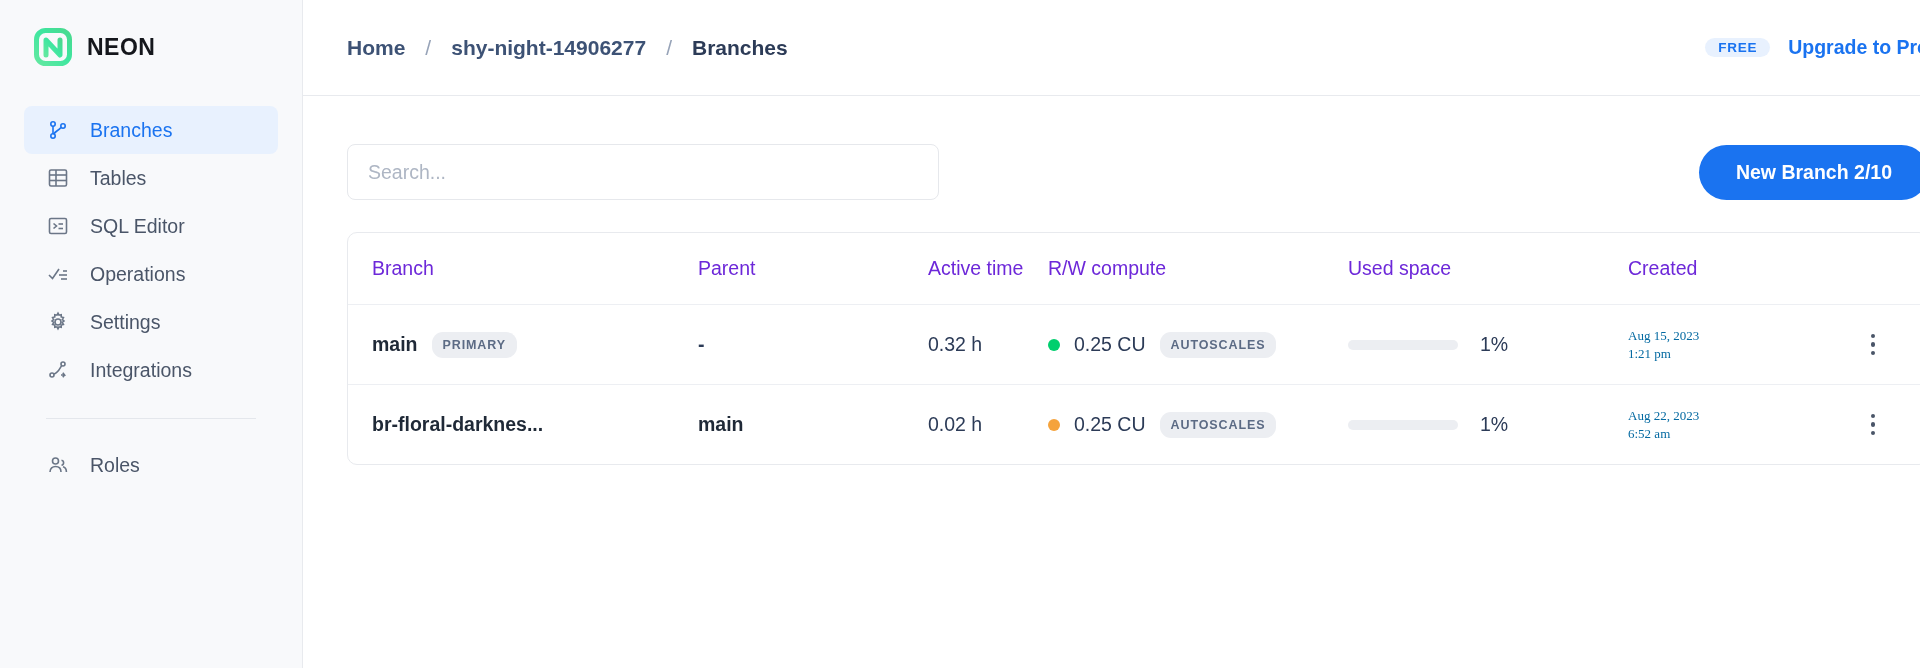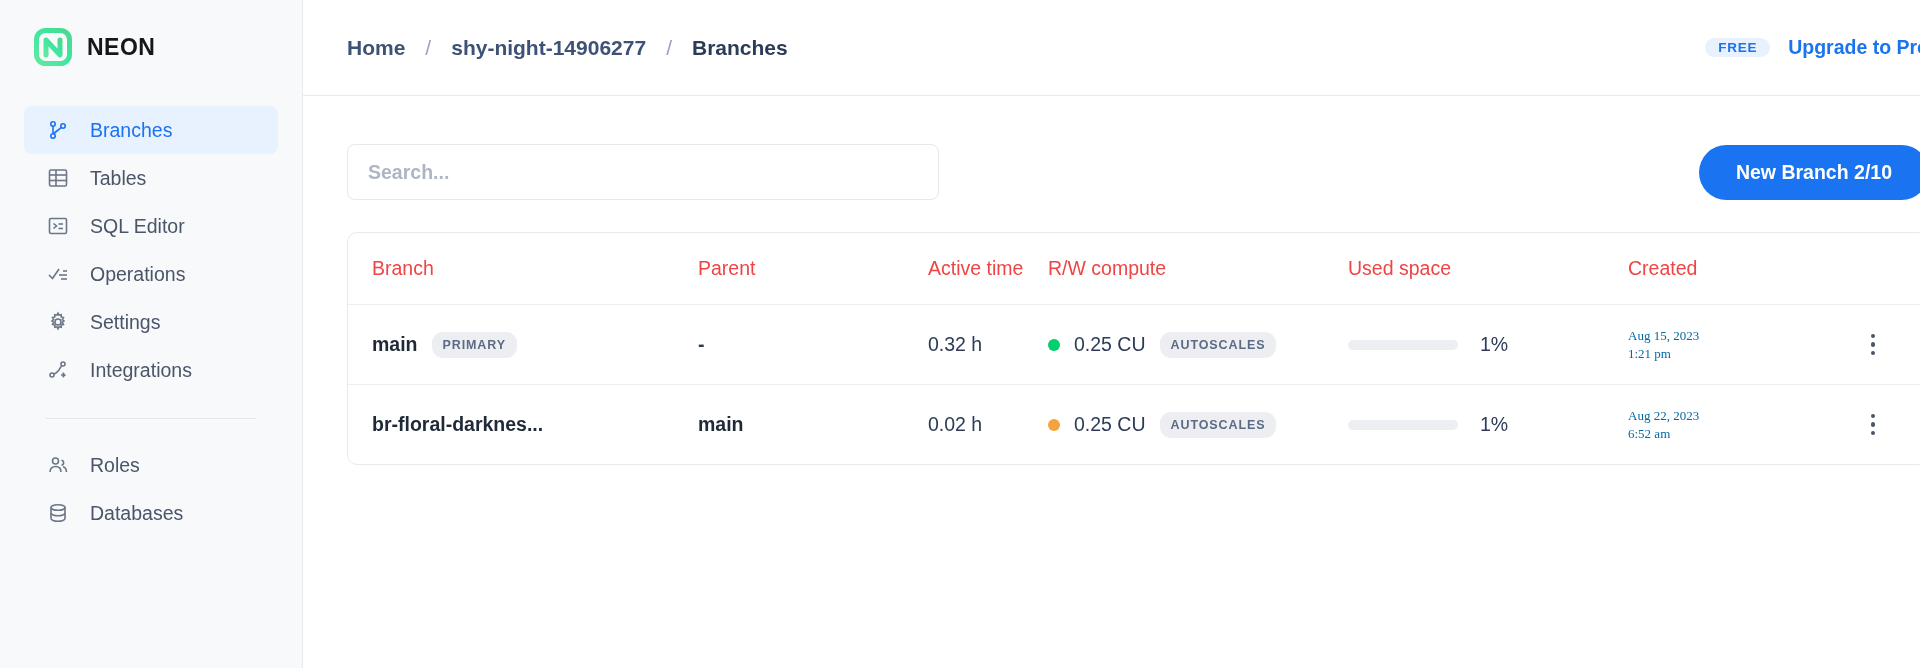--- a/index.html
+++ b/index.html
@@ -69,42 +69,41 @@
   .content { padding: 48px 44px 0 44px; }
   .toolbar { display: flex; align-items: center; justify-content: space-between; }
   .search-box {
     width: 592px; height: 56px;
     border: 1px solid #e6e8ec; border-radius: 8px;
     background: #fff;
     font-size: 19.5px; color: #2c3b57;
     padding: 0 20px;
     font-family: "Liberation Sans", sans-serif;
     outline: none;
-    font-weight: bold;
   }
   .search-box::placeholder { color: #aeb6c4; }
   .new-branch-btn {
     background: #1a73f0; color: #fff;
     font-size: 19.5px; font-weight: 700;
     border: none; border-radius: 28px;
     height: 55px; padding: 0 37px;
     cursor: pointer;
     font-family: "Liberation Sans", sans-serif;
   }
 
   
   .table-card {
     margin-top: 32px;
     border: 1px solid #e8eaee; border-radius: 10px;
     background: #fff; overflow: hidden;
   }
   table { width: 100%; border-collapse: collapse; table-layout: fixed; }
   th {
     text-align: left; font-weight: 400; font-size: 19.5px;
-    color: #ef4444; padding: 24px 0 24px 0; vertical-align: middle;
+    color: #6d28d9; padding: 24px 0 24px 0; vertical-align: middle;
     border-bottom: 1px solid #edeff3;
   }
   th.c-branch  { width: 350px; padding-left: 24px; }
   th.c-parent  { width: 230px; }
   th.c-active  { width: 120px; }
   th.c-compute { width: 300px; }
   th.c-space   { width: 280px; }
   th.c-created { width: 230px; }
   th.c-menu    { width: 70px; }
   td {
@@ -243,30 +242,20 @@
           <svg width="24" height="24" viewBox="0 0 24 24" fill="none" stroke="#6b7687" stroke-width="1.6">
             <circle cx="9.5" cy="8" r="3"></circle>
             <path d="M4 19 C4 15.3 6.5 13.5 9.5 13.5 C12.5 13.5 15 15.3 15 19"></path>
             <path d="M15.5 7.2 A2.6 2.6 0 0 1 15.5 12.3"></path>
             <path d="M17 13.8 C19 14.4 20.4 16.2 20.4 19"></path>
           </svg>
         </span>
         <span class="label">Roles</span>
       </div>
 
-      <div class="nav-item">
-        <span class="nav-icon">
-          <svg width="24" height="24" viewBox="0 0 24 24" fill="none" stroke="#6b7687" stroke-width="1.6">
-            <ellipse cx="12" cy="6.5" rx="7" ry="2.8"></ellipse>
-            <path d="M5 6.5 L5 17.5 C5 19 8.2 20.3 12 20.3 C15.8 20.3 19 19 19 17.5 L19 6.5"></path>
-            <path d="M5 12 C5 13.5 8.2 14.8 12 14.8 C15.8 14.8 19 13.5 19 12"></path>
-          </svg>
-        </span>
-        <span class="label">Databases</span>
-      </div>
     </nav>
   </aside>
 
   <section class="main">
 
     <header class="topbar">
       <div class="breadcrumb">
         <span class="bc-link">Home</span>
         <span class="bc-sep">/</span>
         <span class="bc-link">shy-night-14906277</span>

